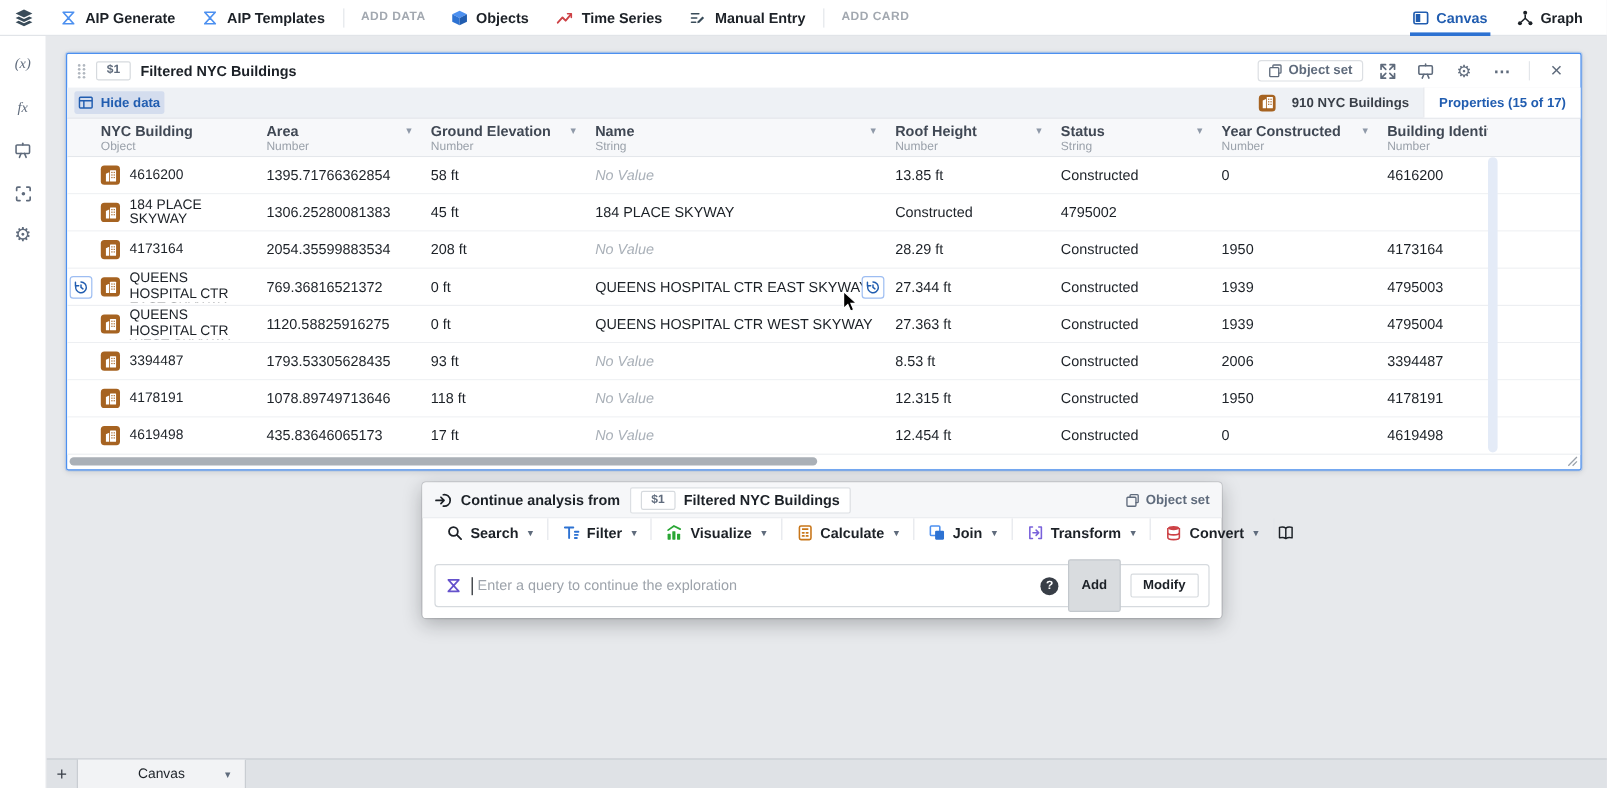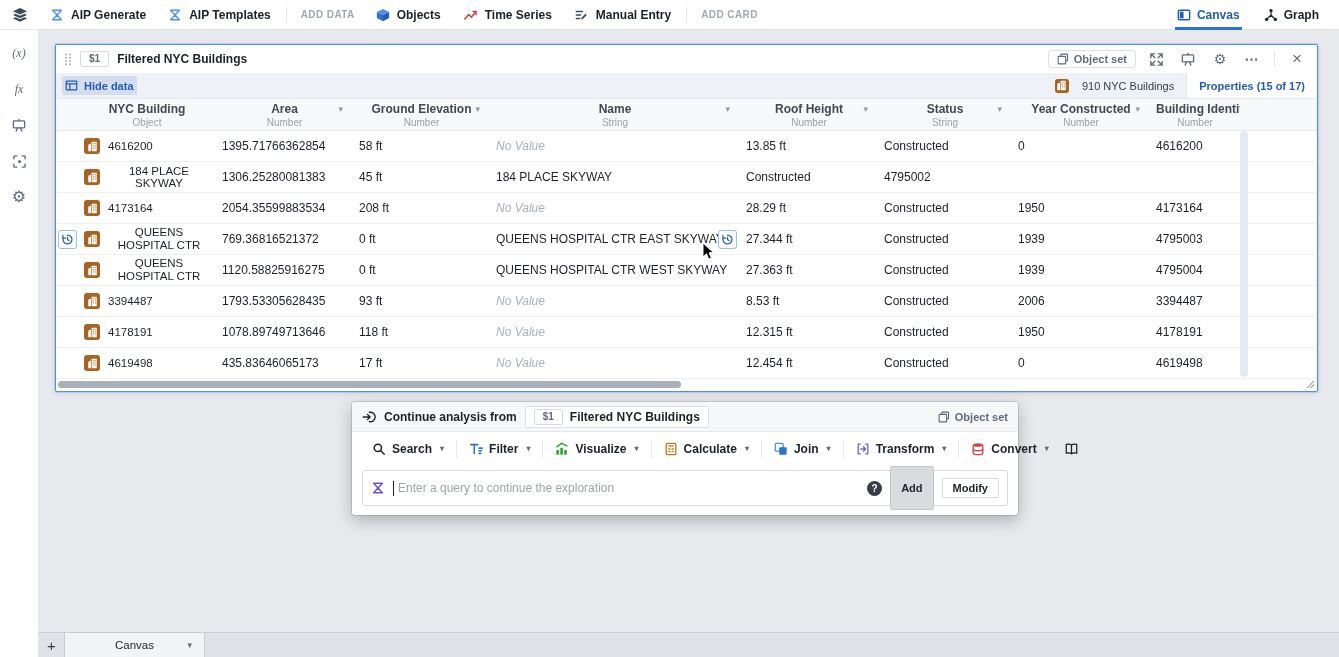--- a/index.html
+++ b/index.html
@@ -50,27 +50,27 @@
   .hdr-icon { width:24px; height:22px; display:flex; align-items:center; justify-content:center;
     color:#5f6b7c; cursor:pointer; }
   .hdr-divider { width:1px; height:16px; background:#e3e6ea; margin:0 2px; }
   .glyph-more { font-size:14px; font-weight:700; color:#5f6b7c; letter-spacing:1px; }
   .glyph-close { font-size:17px; color:#5f6b7c; line-height:14px; }
 
   .card-strip { height:26px; background:#eef1f5; border-bottom:1px solid #e4e7eb;
     display:flex; align-items:stretch; }
   .hide-data-btn { margin:3px 0 3px 6px; display:flex; align-items:center; gap:6px; background:#d4ddee;
     color:#215db0; font-size:11px; font-weight:700; padding:0 3px; border-radius:2px; cursor:pointer; }
-  .count { display:flex; align-items:center; gap:5px; font-size:11px; font-weight:400; color:#383e47; padding:0 12px; }
+  .count { display:flex; align-items:center; gap:5px; font-size:11px; font-weight:700; color:#383e47; padding:0 12px; }
   .properties-tab { display:flex; align-items:center; background:#fff; border-left:1px solid #e4e7eb;
     padding:0 12px; font-size:11px; font-weight:700; color:#215db0; cursor:pointer; }
 
   
   .tbl { position:relative; height:292px; overflow:hidden; }
-  .grid-row { display:grid; grid-template-columns:160px 137px 137px 250px 138px 134px 138px 90px;text-align:center; }
+  .grid-row { display:grid; grid-template-columns:160px 137px 137px 250px 138px 134px 138px 90px; }
   .thead { height:32px; background:#f7f8fa; border-bottom:1px solid #e4e7eb; }
   .th { position:relative; padding:3px 6px 0 6px; overflow:hidden; }
   .th:first-child { padding-left:28px; }
   .th .lbl { font-size:12px; font-weight:700; color:#404854; white-space:nowrap; }
   .th .typ { font-size:10px; color:#9aa1aa; margin-top:1px; }
   .th .caret { position:absolute; right:10px; top:5px; color:#8f99a8; font-size:9px; cursor:pointer; }
 
   .trow { height:31px; border-bottom:1px solid #edeff2; position:relative; background:#fff; }
   .td { display:flex; align-items:center; padding:0 6px; font-size:12px; color:#1c2127;
     overflow:hidden; white-space:nowrap; }
@@ -90,21 +90,21 @@
   
   .panel { position:absolute; left:352px; top:402px; width:666px; background:#fff; border-radius:3px;
     box-shadow:0 0 0 1px rgba(17,20,24,.12), 0 5px 16px rgba(17,20,24,.28); z-index:15; }
   .panel-hdr { height:30px; background:#f6f7f9; border-bottom:1px solid #e4e7eb;
     border-radius:3px 3px 0 0; display:flex; align-items:center; gap:8px; padding:0 10px; }
   .panel-hdr .lbl { font-size:12px; font-weight:700; color:#1c2127; }
   .source-box { display:flex; align-items:center; gap:7px; background:#fff; border:1px solid #dcdfe3;
     border-radius:2px; padding:2px 8px; cursor:pointer; }
   .source-box .src-name { font-size:12px; font-weight:700; color:#1c2127; }
   .panel-objectset { display:flex; align-items:center; gap:5px; font-size:11px; font-weight:600; color:#5f6b7c; }
-  .panel-actions { height:33px; display:flex; align-items:center; padding:0 10px; }
+  .panel-actions { height:33px; display:flex; align-items:flex-start; padding:0 10px; }
   .action-btn { display:flex; align-items:center; gap:6px; height:24px; padding:0 10px;
     font-size:12px; font-weight:700; color:#1c2127; cursor:pointer; border-radius:2px; }
   .action-caret { font-size:8px; color:#5f6b7c; margin-left:2px; }
   .action-divider { width:1px; height:18px; background:#e4e7eb; margin:0 2px; flex:none; }
   .book-btn { margin-left:auto; width:26px; height:24px; display:flex; align-items:center; justify-content:center; cursor:pointer; }
   .panel-input-row { padding:5px 10px 9px; }
   .query-box { height:36px; border:1px solid #d6dade; border-radius:3px; display:flex; align-items:center;
     gap:8px; padding:0 8px; background:#fff; }
   .text-caret { width:1px; height:15px; background:#1c2127; margin-right:-4px; }
   .placeholder { flex:1; font-size:12px; color:#9da3ab; overflow:hidden; white-space:nowrap; }

